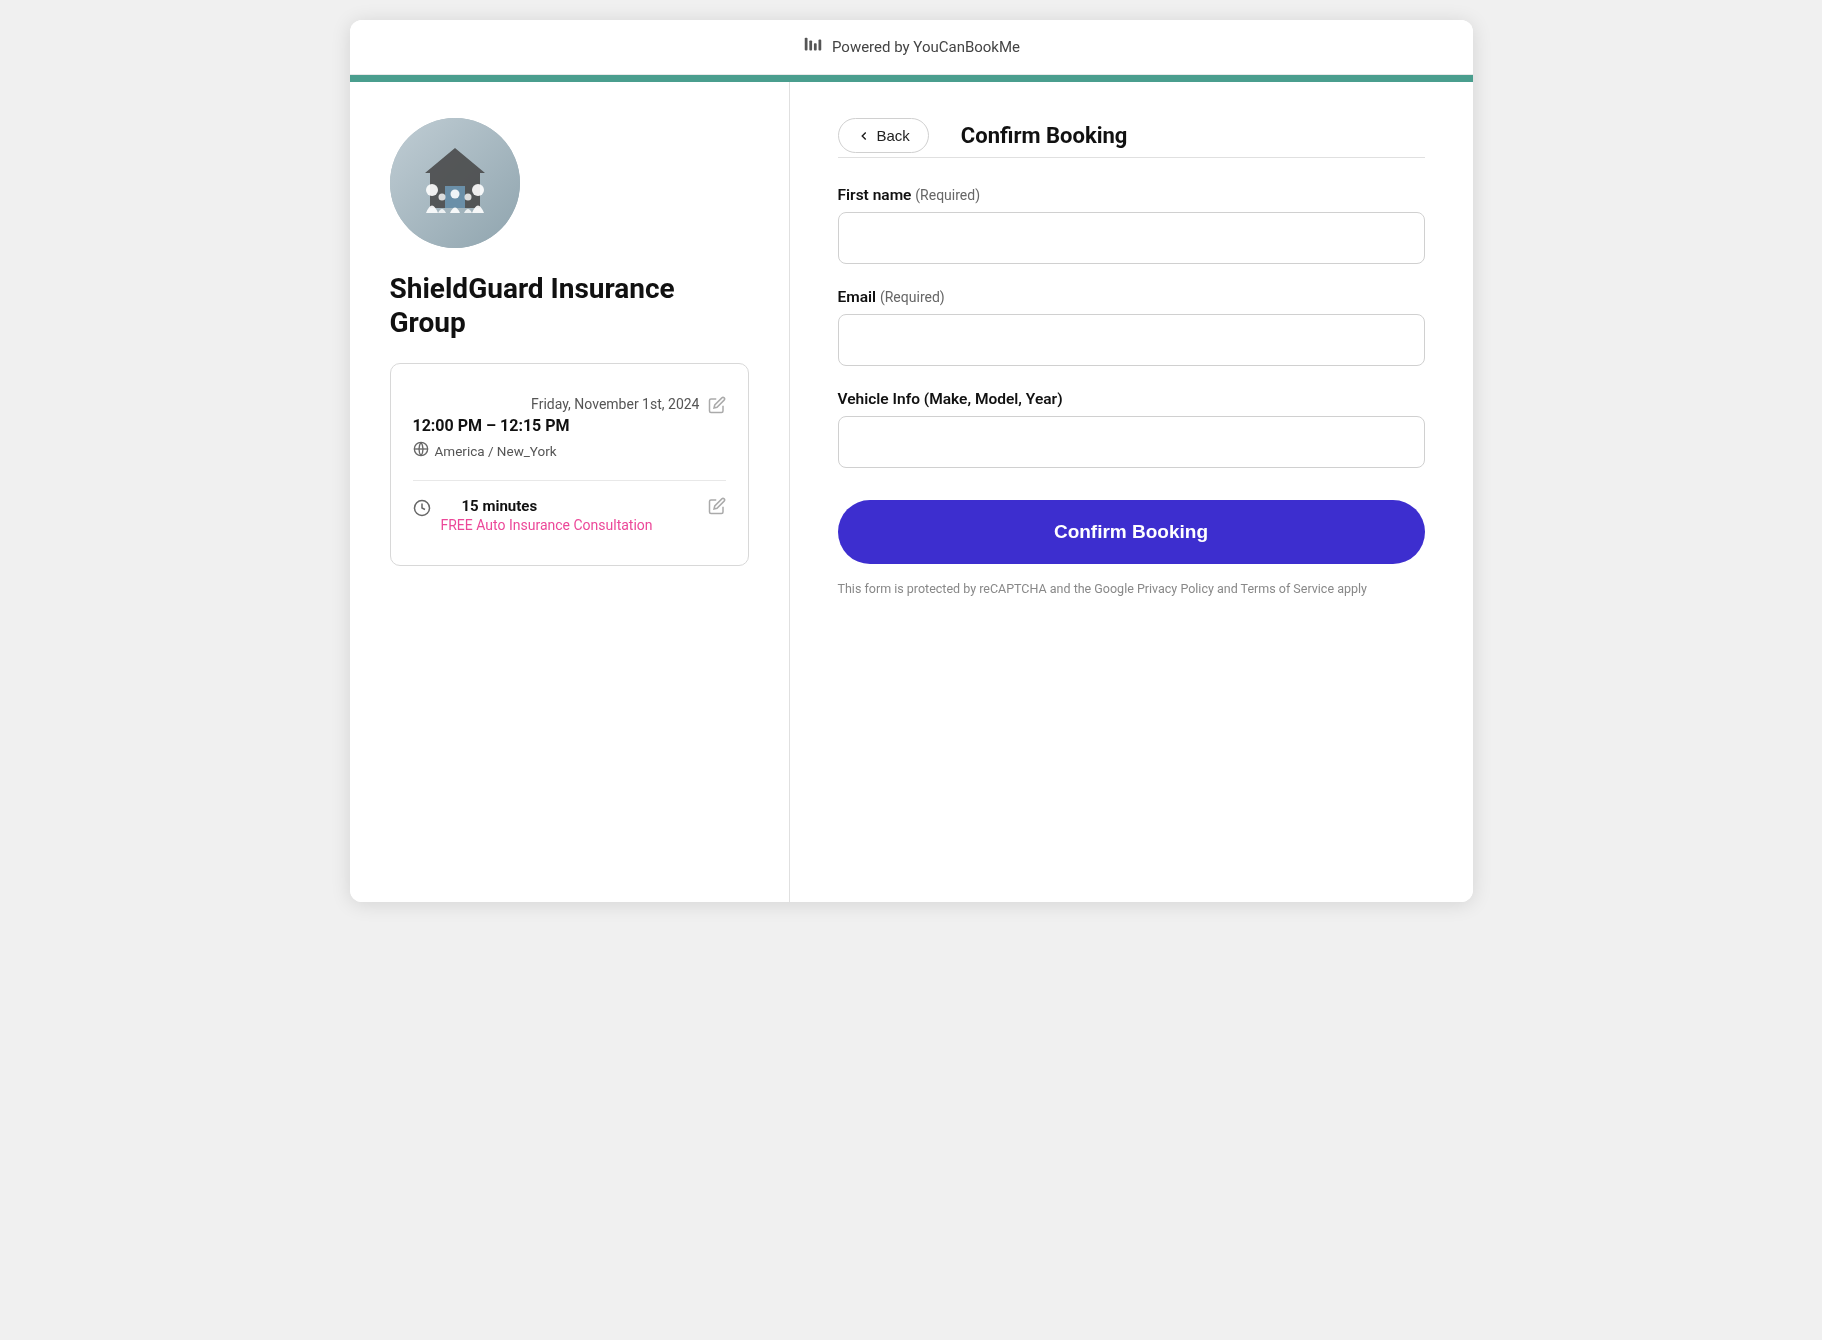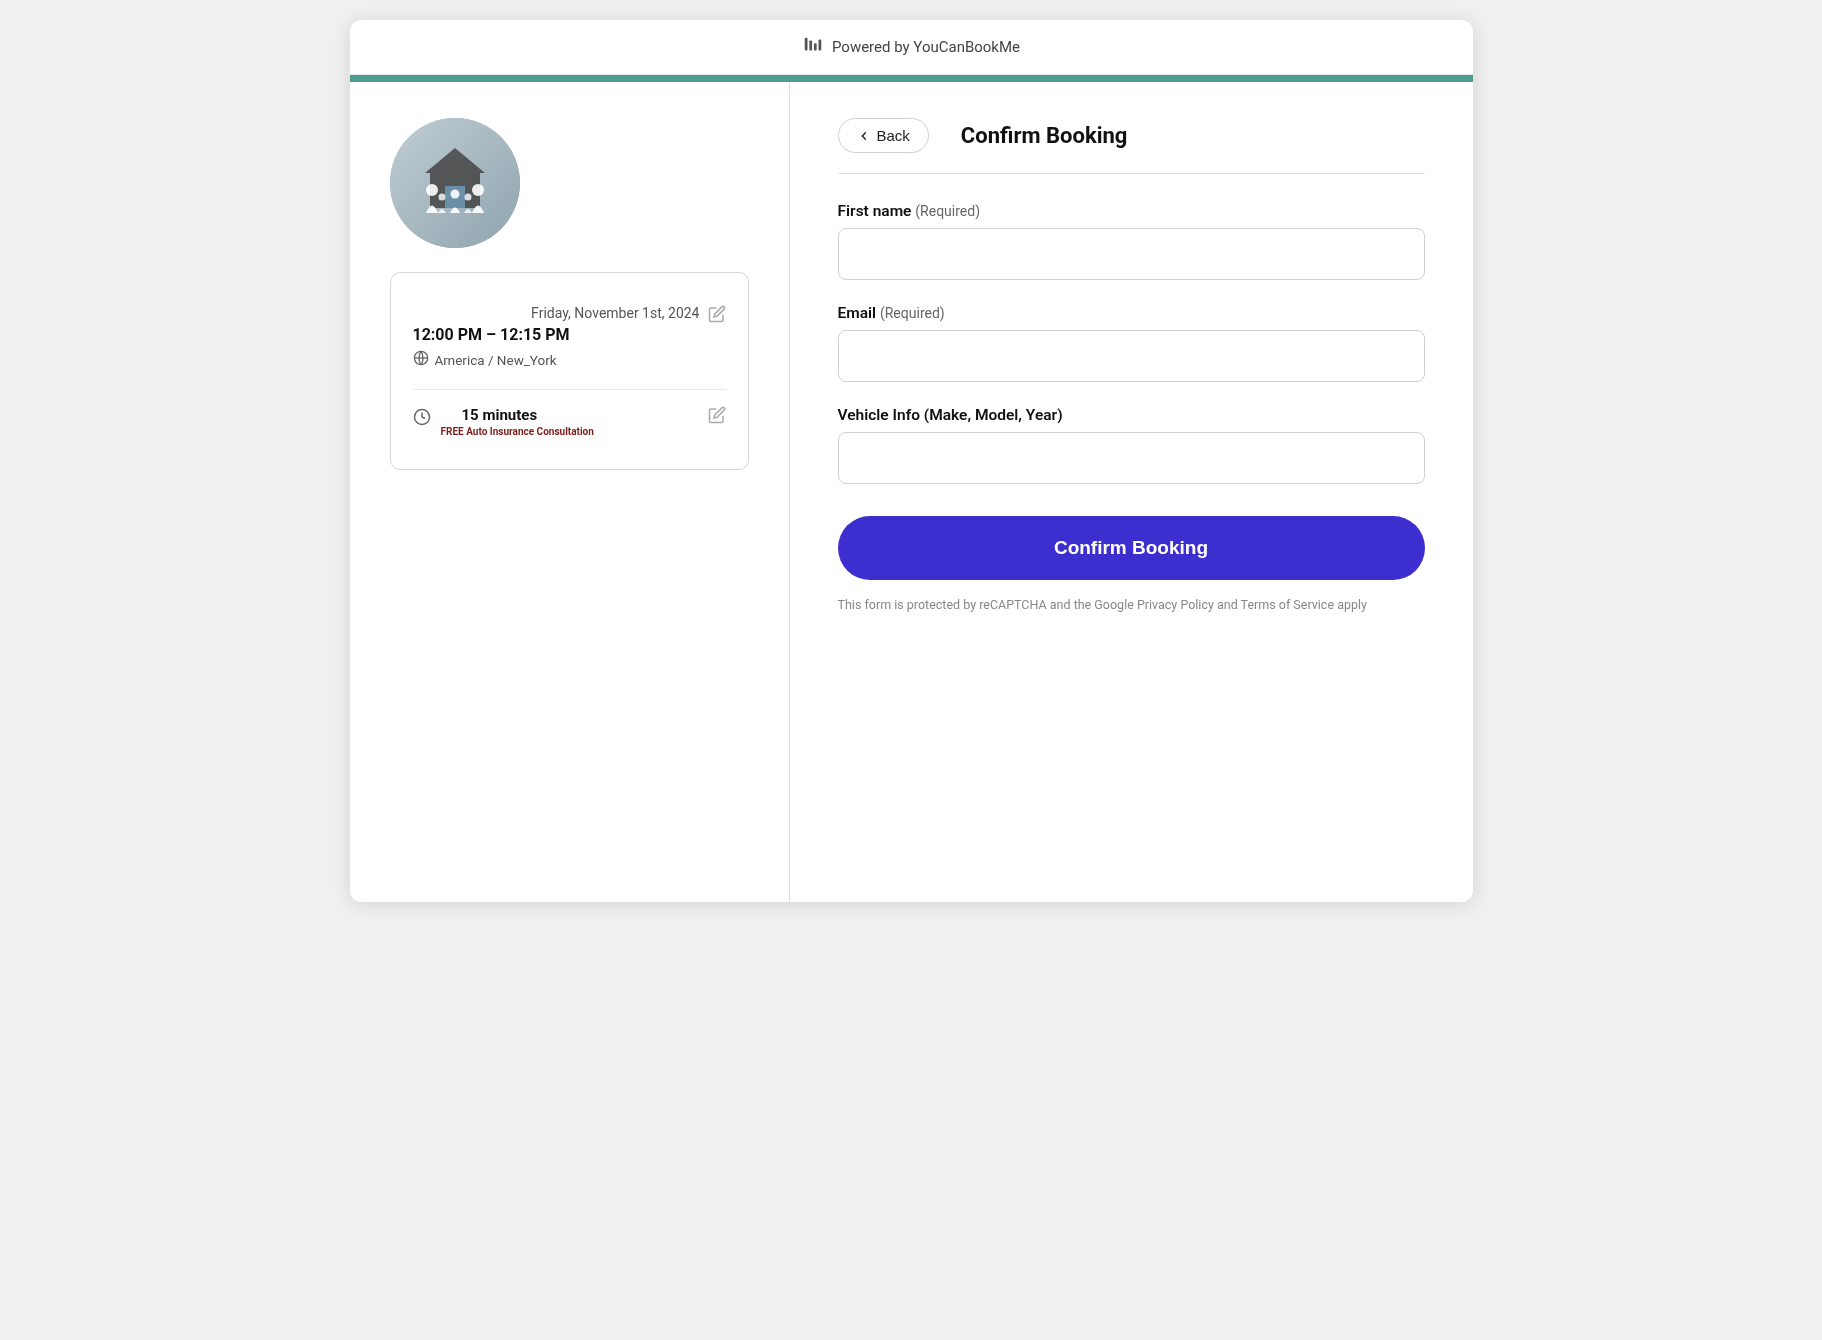--- a/index.html
+++ b/index.html
@@ -162,36 +162,35 @@
 
     .duration-text-wrap .duration-title {
       font-size: 15px;
       font-weight: 700;
       color: #111;
       margin-bottom: 2px;
       margin-left: 21px;
     }
 
     .duration-text-wrap .duration-sub {
-      font-size: 10px;
-      color: #7f1d1d;
-      font-weight: bold;
+      font-size: 14px;
+      color: #ec4899;
     }
 
     
     .right-panel {
       flex: 1;
       padding: 36px 48px;
       background: #fff;
     }
 
     .right-header {
       display: flex;
       align-items: center;
-      margin-bottom: 20px;
+      margin-bottom: 4px;
       gap: 32px;
     }
 
     .back-button {
       display: flex;
       align-items: center;
       gap: 6px;
       border: 1.5px solid #d0d0d0;
       border-radius: 999px;
       padding: 8px 18px;
@@ -313,20 +312,21 @@
           <path d="M60,95 Q65,84 70,95" fill="white" opacity="0.9"></path>
 
           <circle cx="52" cy="79" r="3.5" fill="white" opacity="0.8"></circle>
           <path d="M48,95 Q52,87 56,95" fill="white" opacity="0.8"></path>
 
           <circle cx="78" cy="79" r="3.5" fill="white" opacity="0.8"></circle>
           <path d="M74,95 Q78,87 82,95" fill="white" opacity="0.8"></path>
         </svg>
       </div>
 
+      <h1 class="company-name">ShieldGuard Insurance Group</h1>
 
       <div class="booking-card">
 
         <div class="booking-card-section">
           <div class="date-row">
             <div class="date-info">
               <div class="date-label">Friday, November 1st, 2024</div>
               <div class="time-label">12:00 PM – 12:15 PM</div>
               <div class="timezone-row">
                 <span>

